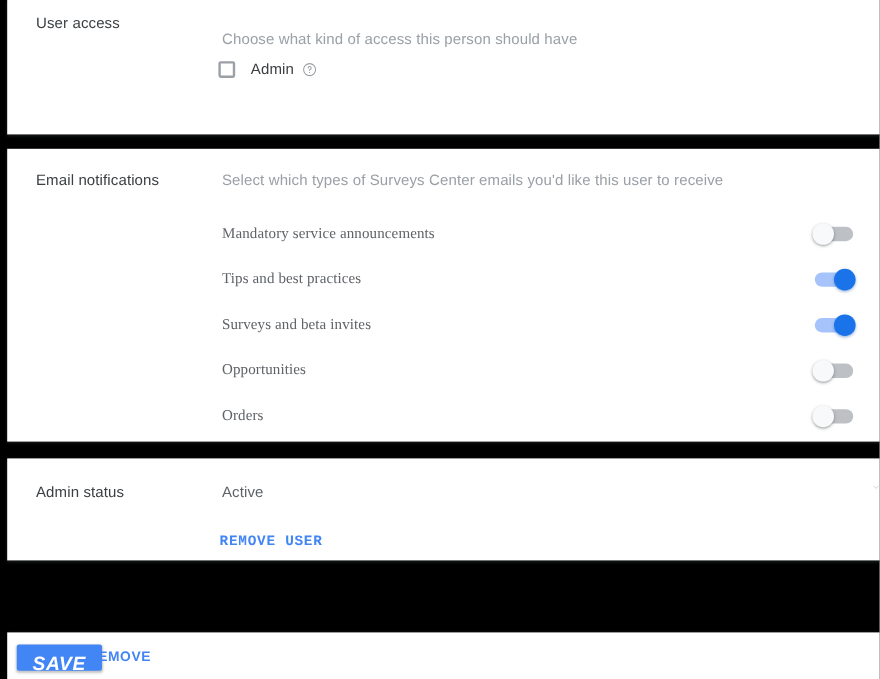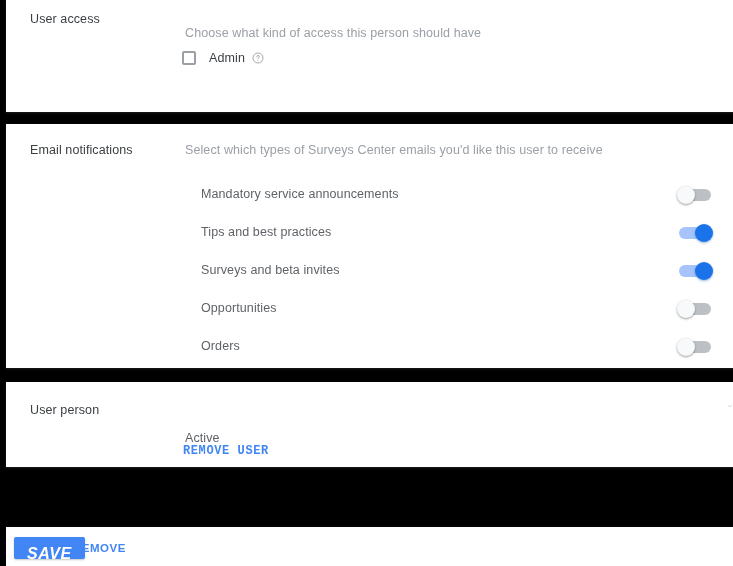--- a/index.html
+++ b/index.html
@@ -113,26 +113,27 @@
 
   
   .notif-row {
     position: absolute;
     left: 179px;
     right: 0;
     height: 22px;
   }
   .notif-label {
     position: absolute;
-    left: 16px;
+    left: 0;
     top: 3px;
     font-size: 12.5px;
     color: #5f6368;
     letter-spacing: .1px;
     white-space: nowrap;
+    font-family: Liberation Serif, serif;
   }
   .toggle {
     position: absolute;
     left: 492px;
     top: 2px;
     width: 36px;
     height: 18px;
   }
   .track {
     position: absolute;
@@ -161,21 +162,20 @@
     box-shadow: 0 1px 2px rgba(26,115,232,0.35), 0 1px 3px rgba(60,64,67,0.18);
   }
 
   
   .status-value {
     position: absolute;
     left: 179px;
     font-size: 12.5px;
     color: #5f6368;
     letter-spacing: .1px;
-    margin-top: 28px;
   }
   .status-caret {
     position: absolute;
     left: 726px;
     top: 402px;
     width: 8px;
     height: 8px;
     opacity: .30;
   }
   .text-button {
@@ -274,21 +274,21 @@
     <div class="notif-row" style="top:212px;">
       <span class="notif-label">Orders</span>
       <div class="toggle">
         <span class="track"></span>
         <span class="knob"></span>
       </div>
     </div>
   </section>
 
   <section class="card" id="card-user-status">
-    <div class="section-label" style="top:21px;">User person</div>
+    <div class="section-label" style="top:21px;">Admin status</div>
     <div class="status-value" style="top:21px;">Active</div>
   </section>
 
   <svg class="status-caret" viewBox="0 0 24 24">
     <path d="M7 10l5 5 5-5" fill="none" stroke="#5f6368" stroke-width="2.4" stroke-linecap="round" stroke-linejoin="round"></path>
   </svg>
 
   <button class="text-button" id="remove-user-button">REMOVE USER</button>
 
   <div class="footer-bar"></div>

